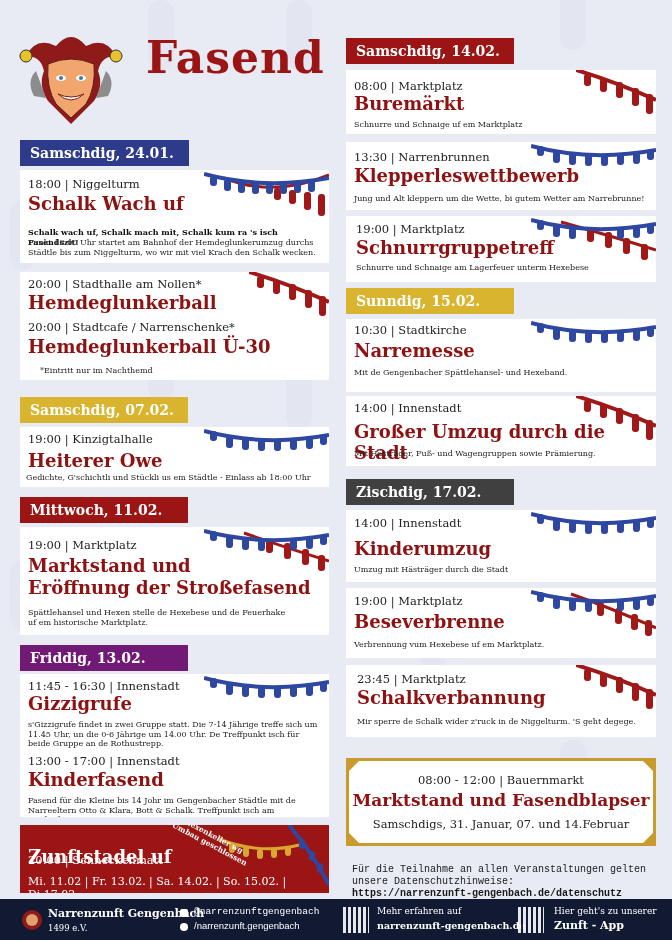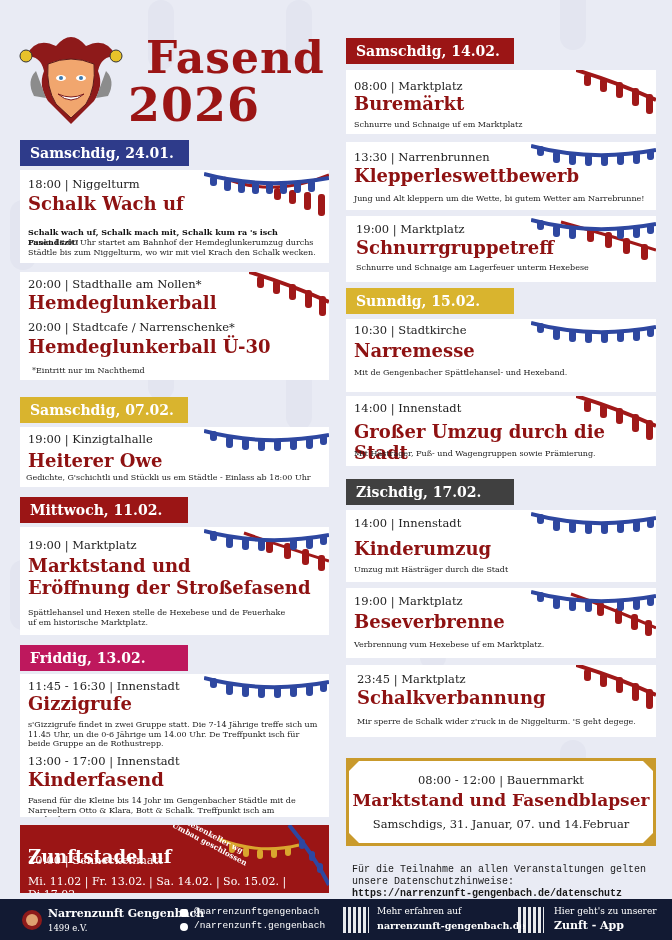--- a/index.html
+++ b/index.html
@@ -58,21 +58,20 @@
     <circle cx="10" cy="30" r="6" fill="#e8c22a" stroke="#333"></circle>
     <circle cx="100" cy="30" r="6" fill="#e8c22a" stroke="#333"></circle>
     <path d="M32 38 Q55 28 78 38 Q80 62 70 78 L55 92 L40 78 Q30 62 32 38Z" fill="#f1a66e" stroke="#5a1a1a"></path>
     <ellipse cx="45" cy="52" rx="5" ry="3" fill="#fff"></ellipse>
       <circle cx="45" cy="52" r="2" fill="#3c7ab0"></circle>
     <ellipse cx="65" cy="52" rx="5" ry="3" fill="#fff"></ellipse>
       <circle cx="65" cy="52" r="2" fill="#3c7ab0"></circle>
     <path d="M42 68 Q55 80 68 68 Q55 74 42 68Z" fill="#fff" stroke="#7a1a1a"></path>
   </svg>
   <div class="title1">Fasend</div>
-  <div class="title2">2026</div>
 </div>
 
 <div class="date-bar" style="left:20px;top:140px;width:169px;background:#2e3b8a;">Samschdig, 24.01.</div>
 
 <div class="card" style="left:20px;top:170px;width:309px;height:93px;">
   <svg class="garland" width="125" height="50" viewBox="0 0 125 50">
     <path d="M20 8 Q70 28 125 5" stroke="#a01818" stroke-width="3" fill="none"></path>
     <g fill="#a01818">
         <rect x="70" y="18" width="7" height="12" rx="3"></rect>
         <rect x="85" y="20" width="7" height="14" rx="3"></rect>
@@ -105,21 +104,21 @@
         <rect x="24" y="8" width="7" height="14" rx="3"></rect>
         <rect x="40" y="12" width="7" height="16" rx="3"></rect>
         <rect x="56" y="18" width="7" height="18" rx="3"></rect>
         <rect x="70" y="24" width="7" height="20" rx="3"></rect>
       </g>
   </svg>
   <div class="meta" style="position:absolute;left:8px;top:5px;">20:00 | Stadthalle am Nollen*</div>
   <div class="ev-title" style="position:absolute;left:8px;top:21px;">Hemdeglunkerball</div>
   <div class="meta" style="position:absolute;left:8px;top:48px;">20:00 | Stadtcafe / Narrenschenke*</div>
   <div class="ev-title" style="position:absolute;left:8px;top:65px;">Hemdeglunkerball Ü-30</div>
-  <div class="desc" style="position:absolute;left:12px;top:94px;">*Eintritt nur im Nachthemd</div>
+  <div class="desc" style="position:absolute;left:20px;top:94px;">*Eintritt nur im Nachthemd</div>
 </div>
 
 <div class="date-bar" style="left:20px;top:397px;width:168px;background:#d9b42e;">Samschdig, 07.02.</div>
 
 <div class="card" style="left:20px;top:427px;width:309px;height:60px;">
   <svg class="garland" width="125" height="30" viewBox="0 0 125 30">
     <path d="M0 4 Q60 20 125 8" stroke="#2e47a0" stroke-width="4" fill="none"></path>
     <g fill="#2e47a0">
         <rect x="6" y="4" width="7" height="10" rx="3"></rect>
         <rect x="22" y="9" width="7" height="12" rx="3"></rect>
@@ -157,21 +156,21 @@
         <rect x="102" y="10" width="7" height="12" rx="3"></rect>
         <rect x="116" y="8" width="7" height="10" rx="3"></rect>
       </g>
   </svg>
   <div class="meta" style="position:absolute;left:8px;top:11px;">19:00 | Marktplatz</div>
   <div class="ev-title" style="position:absolute;left:8px;top:29px;">Marktstand und</div>
   <div class="ev-title" style="position:absolute;left:8px;top:51px;">Eröffnung der Stroßefasend</div>
   <div class="desc" style="position:absolute;left:8px;top:81px;width:260px;">Spättlehansel und Hexen stelle de Hexebese und de Feuerhake uf em historische Marktplatz.</div>
 </div>
 
-<div class="date-bar" style="left:20px;top:645px;width:168px;background:#be185d;">Friddig, 13.02.</div>
+<div class="date-bar" style="left:20px;top:645px;width:168px;background:#701a75;">Friddig, 13.02.</div>
 
 <div class="card" style="left:20px;top:674px;width:309px;height:143px;">
   <svg class="garland" width="125" height="30" viewBox="0 0 125 30">
     <path d="M0 4 Q60 20 125 8" stroke="#2e47a0" stroke-width="4" fill="none"></path>
     <g fill="#2e47a0">
         <rect x="6" y="4" width="7" height="10" rx="3"></rect>
         <rect x="22" y="9" width="7" height="12" rx="3"></rect>
         <rect x="38" y="11" width="7" height="12" rx="3"></rect>
         <rect x="54" y="12" width="7" height="12" rx="3"></rect>
         <rect x="70" y="12" width="7" height="12" rx="3"></rect>
@@ -393,21 +392,21 @@
   <svg style="position:absolute;left:20px;top:8px;" width="24" height="26" viewBox="0 0 24 26">
     <circle cx="12" cy="13" r="10" fill="#8e1a1a"></circle>
       <circle cx="12" cy="13" r="6" fill="#e0a070"></circle>
   </svg>
   <div class="t" style="left:48px;top:8px;font-size:11px;font-weight:bold;">Narrenzunft Gengenbach</div>
   <div class="t" style="left:48px;top:24px;font-size:8.5px;">1499 e.V.</div>
 
   <span style="position:absolute;left:180px;top:10px;width:8px;height:8px;background:#fff;border-radius:2px;"></span>
   <div class="t" style="left:194px;top:7px;font-size:9.5px;font-family:Liberation Mono, monospace;">@narrenzunftgengenbach</div>
   <span style="position:absolute;left:180px;top:24px;width:8px;height:8px;background:#fff;border-radius:50%;"></span>
-  <div class="t" style="left:194px;top:21px;font-size:9.5px;font-family:Liberation Mono, monospace;">/narrenzunft.gengenbach</div>
+  <div class="t" style="left:194px;top:21px;font-size:9.5px;font-family:Liberation Sans, sans-serif;">/narrenzunft.gengenbach</div>
 
   <div class="qr" style="left:343px;top:8px;"></div>
   <div class="t" style="left:377px;top:7px;font-size:9px;">Mehr erfahren auf</div>
   <div class="t" style="left:377px;top:21px;font-size:9.5px;font-weight:bold;">narrenzunft-gengenbach.de</div>
 
   <div class="qr" style="left:518px;top:8px;"></div>
   <div class="t" style="left:554px;top:7px;font-size:9px;">Hier geht's zu unserer</div>
   <div class="t" style="left:554px;top:20px;font-size:11px;font-weight:bold;">Zunft - App</div>
 </div>
 

